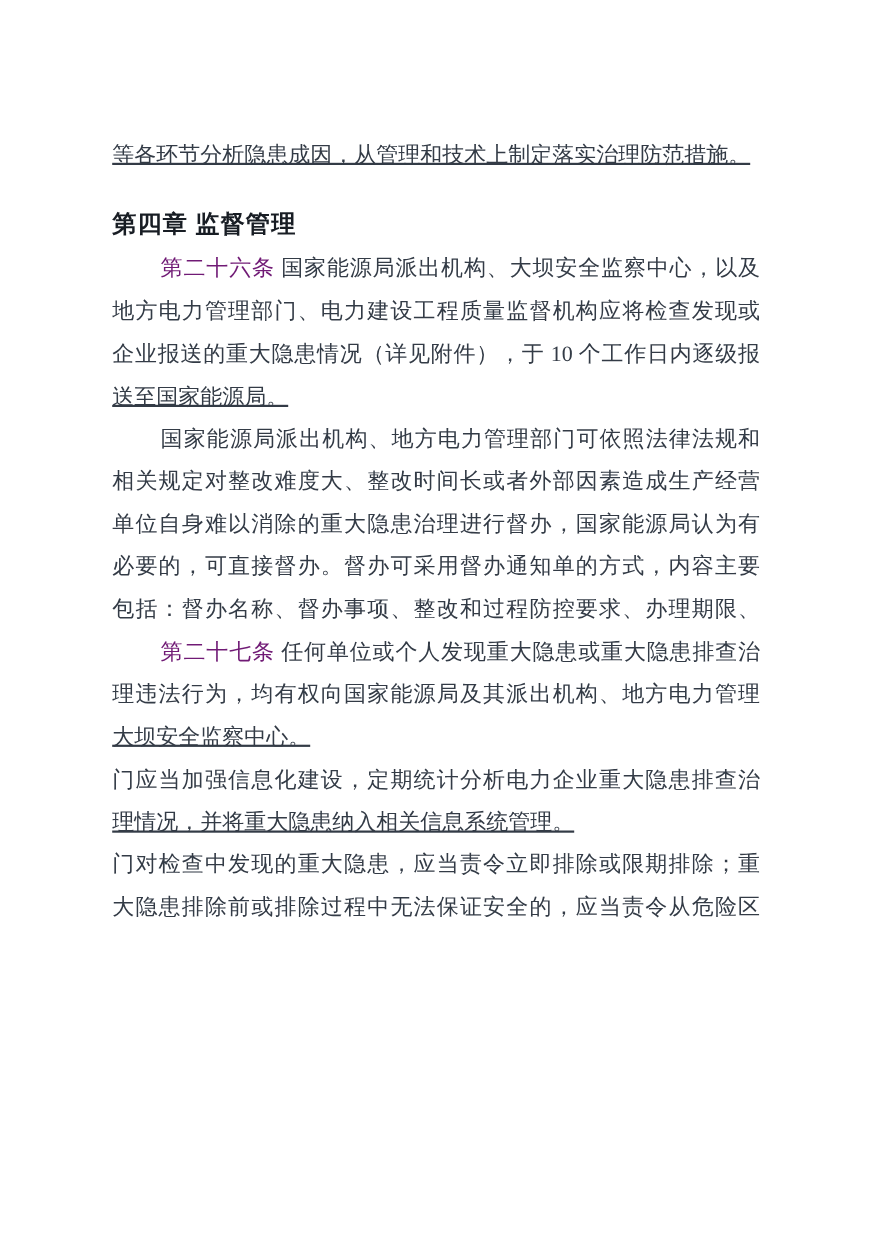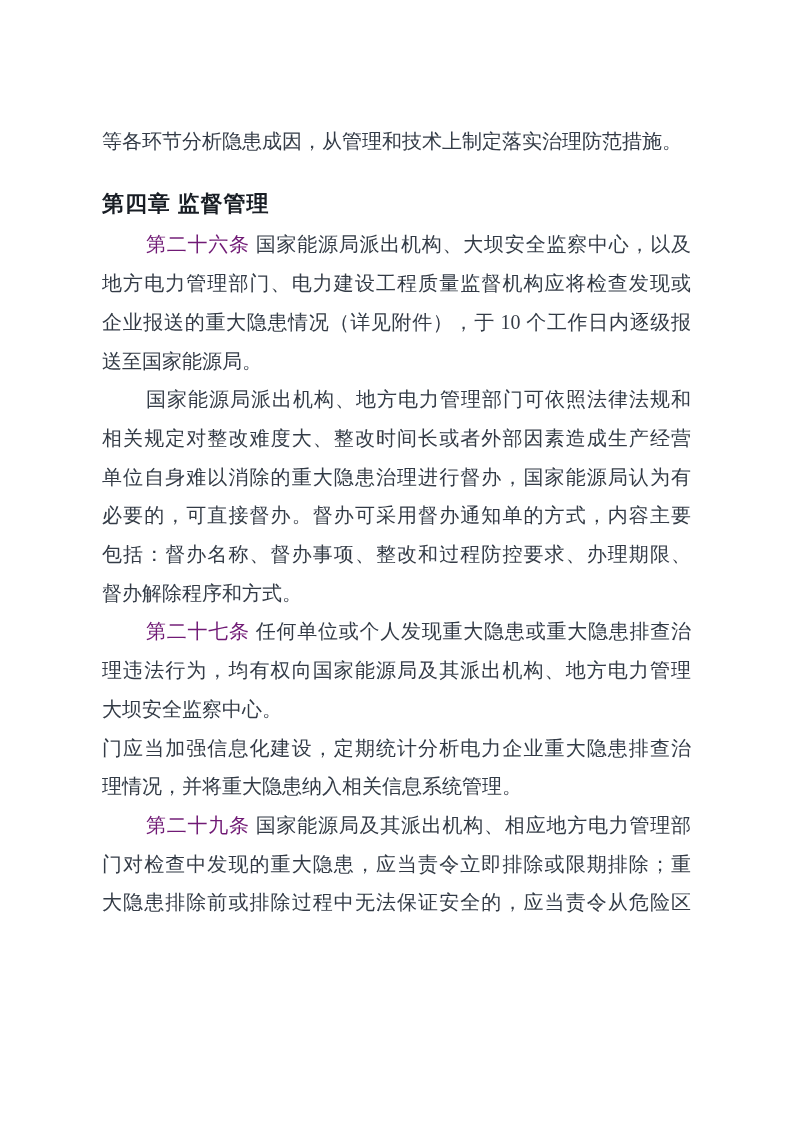--- a/index.html
+++ b/index.html
@@ -26,20 +26,21 @@
     font-size: 20px;
     line-height: 38.7px;
     margin: 0;
     color: #333b46;
     text-align: justify;
     text-align-last: justify;
   }
   .tline.final {
     text-align: left;
     text-align-last: left;
+    text-decoration: underline;
   }
   .tline.indent {
     text-indent: 44px;
   }
   .chapter {
     font-size: 22px;
     line-height: 38.7px;
     font-weight: bold;
     letter-spacing: 1px;
     margin: 24px 0 2px 0;
@@ -63,31 +64,29 @@
           <div class="tline">地方电力管理部门、电力建设工程质量监督机构应将检查发现或</div>
           <div class="tline">企业报送的重大隐患情况（详见附件），于 10 个工作日内逐级报</div>
           <div class="tline final">送至国家能源局。</div>
         </div>
         <div>
           <div class="tline indent">国家能源局派出机构、地方电力管理部门可依照法律法规和</div>
           <div class="tline">相关规定对整改难度大、整改时间长或者外部因素造成生产经营</div>
           <div class="tline">单位自身难以消除的重大隐患治理进行督办，国家能源局认为有</div>
           <div class="tline">必要的，可直接督办。督办可采用督办通知单的方式，内容主要</div>
           <div class="tline">包括：督办名称、督办事项、整改和过程防控要求、办理期限、</div>
-          <div class="tline final">督办解除程序和方式。</div>
         </div>
         <div>
           <div class="tline indent"><b class="term">第二十七条</b> 任何单位或个人发现重大隐患或重大隐患排查治</div>
           <div class="tline">理违法行为，均有权向国家能源局及其派出机构、地方电力管理</div>
           <div class="tline final">大坝安全监察中心。</div>
         </div>
         <div>
           <div class="tline">门应当加强信息化建设，定期统计分析电力企业重大隐患排查治</div>
           <div class="tline final">理情况，并将重大隐患纳入相关信息系统管理。</div>
         </div>
         <div>
-          <div class="tline indent"><b class="term">第二十九条</b> 国家能源局及其派出机构、相应地方电力管理部</div>
           <div class="tline">门对检查中发现的重大隐患，应当责令立即排除或限期排除；重</div>
           <div class="tline">大隐患排除前或排除过程中无法保证安全的，应当责令从危险区</div>
         </div>
       </div>
   </div>
 </div>
 
 </body></html>

